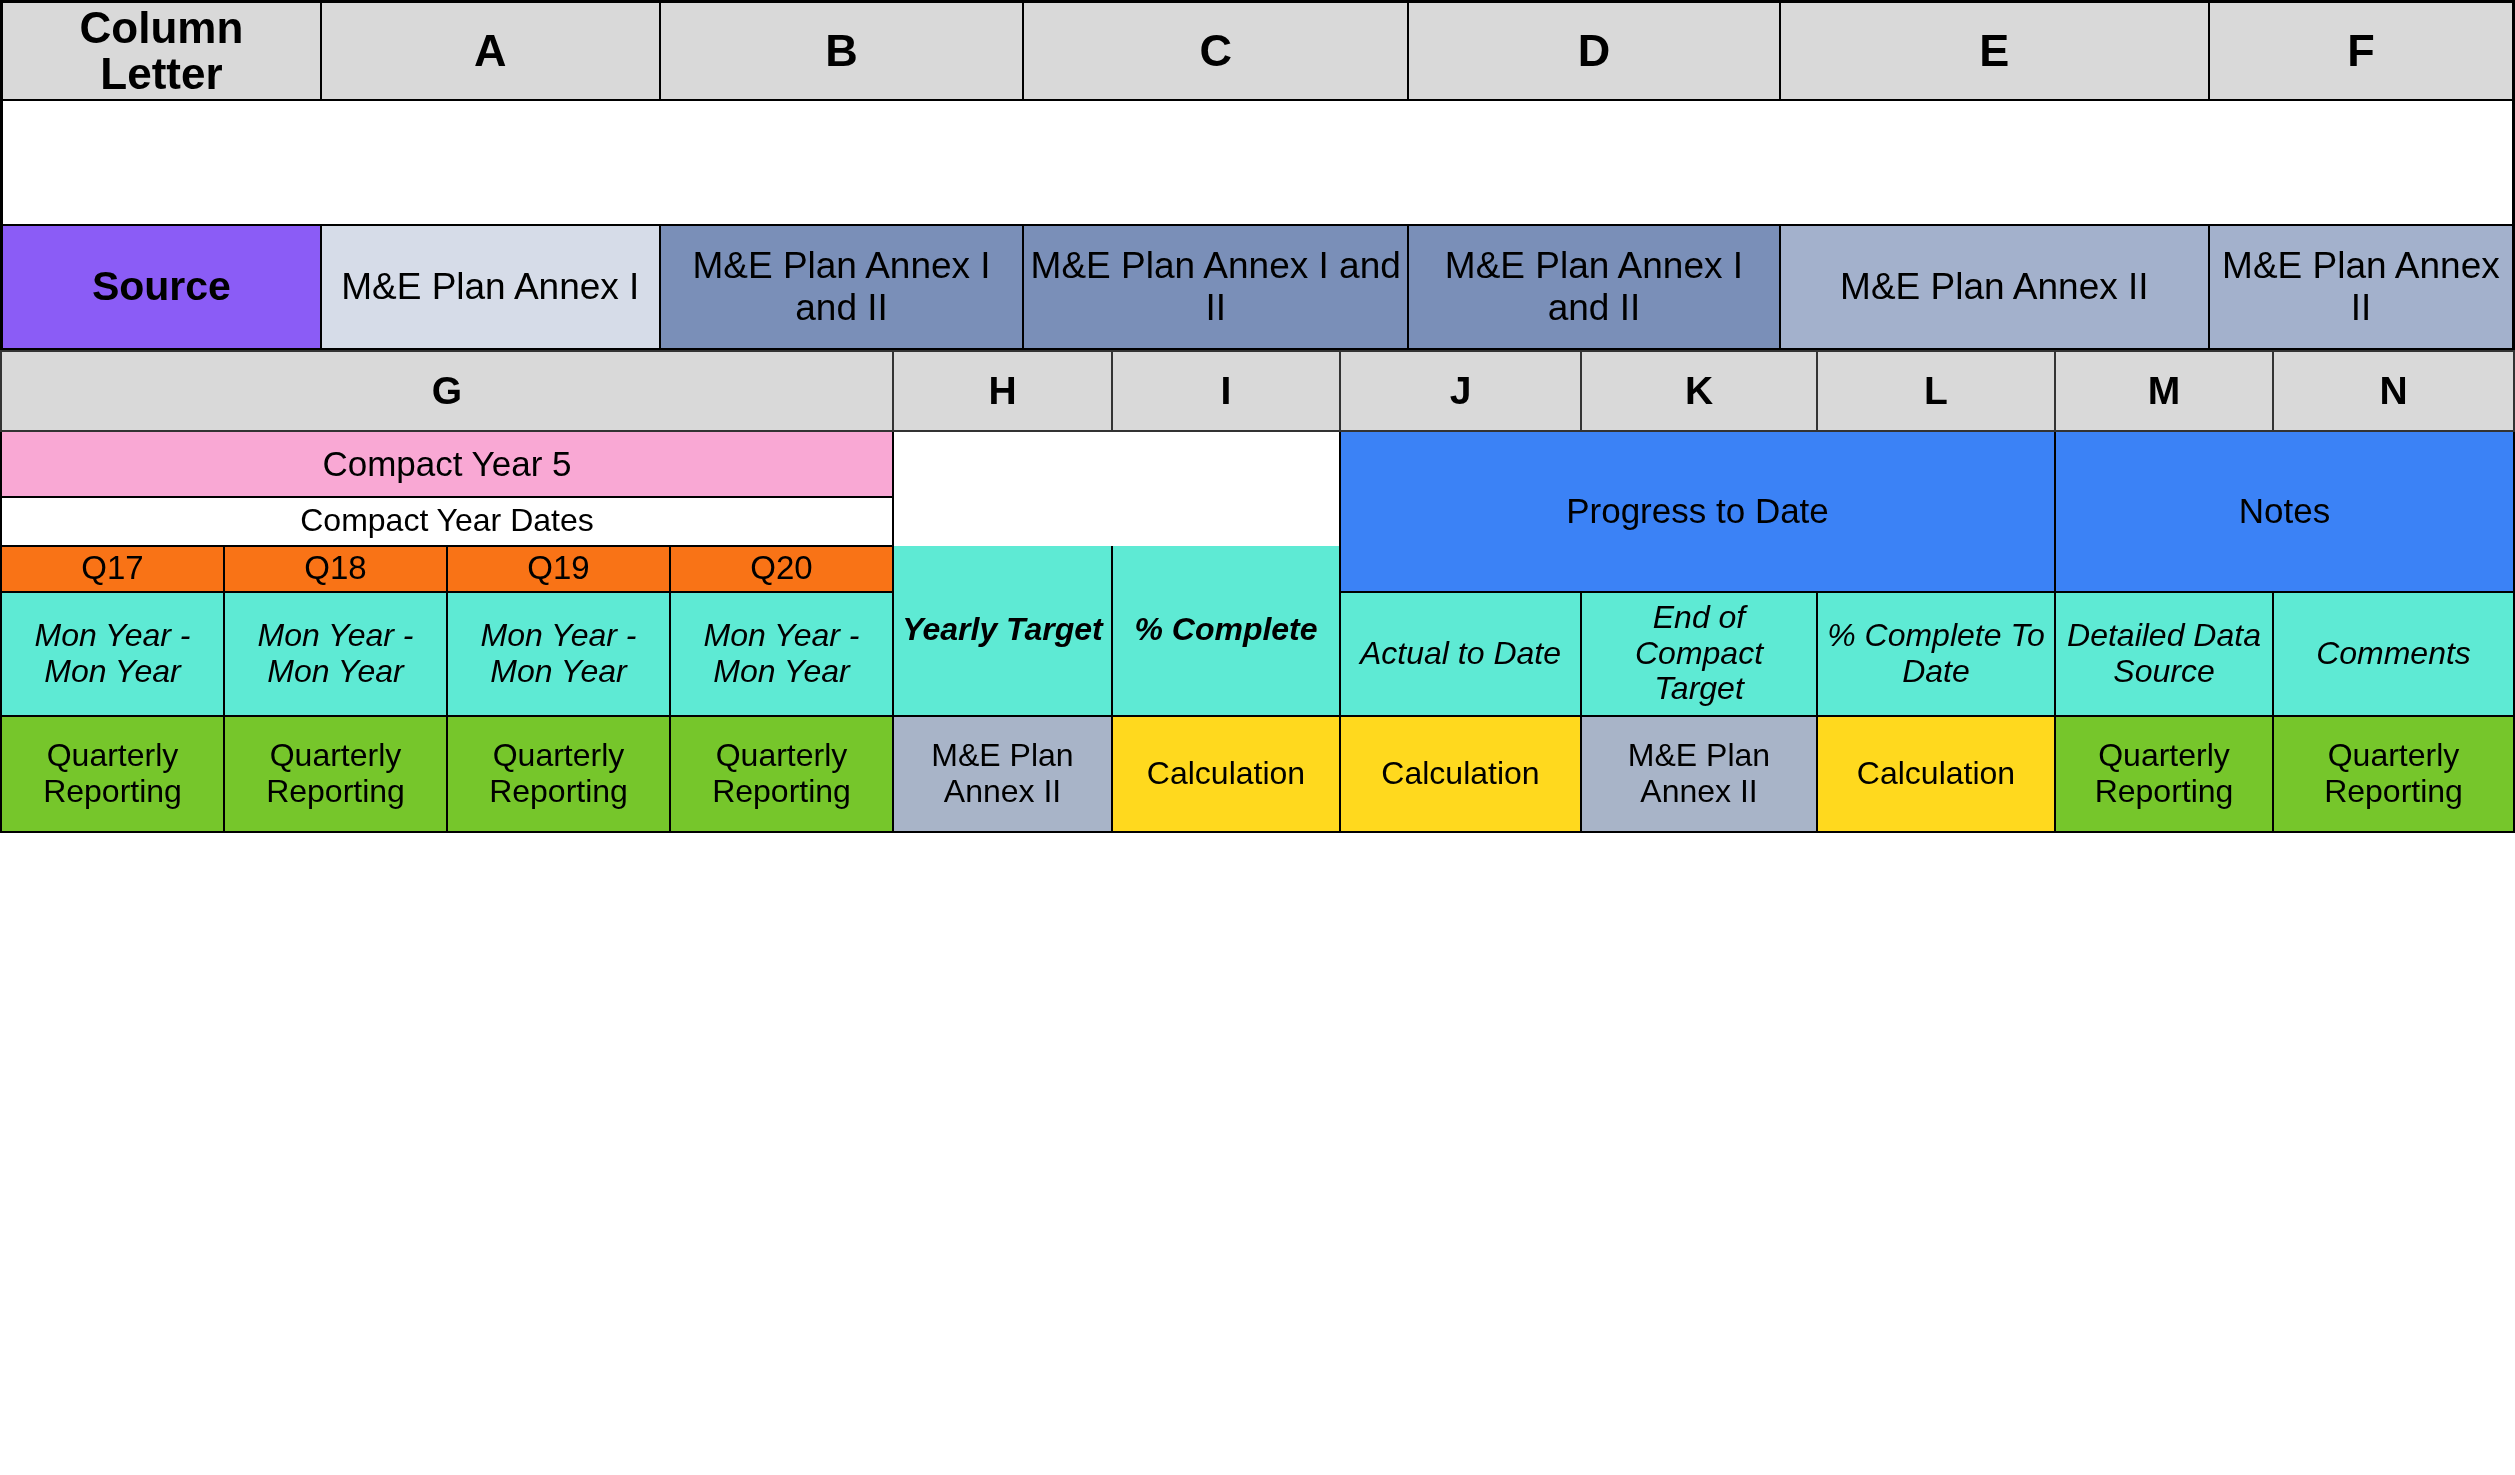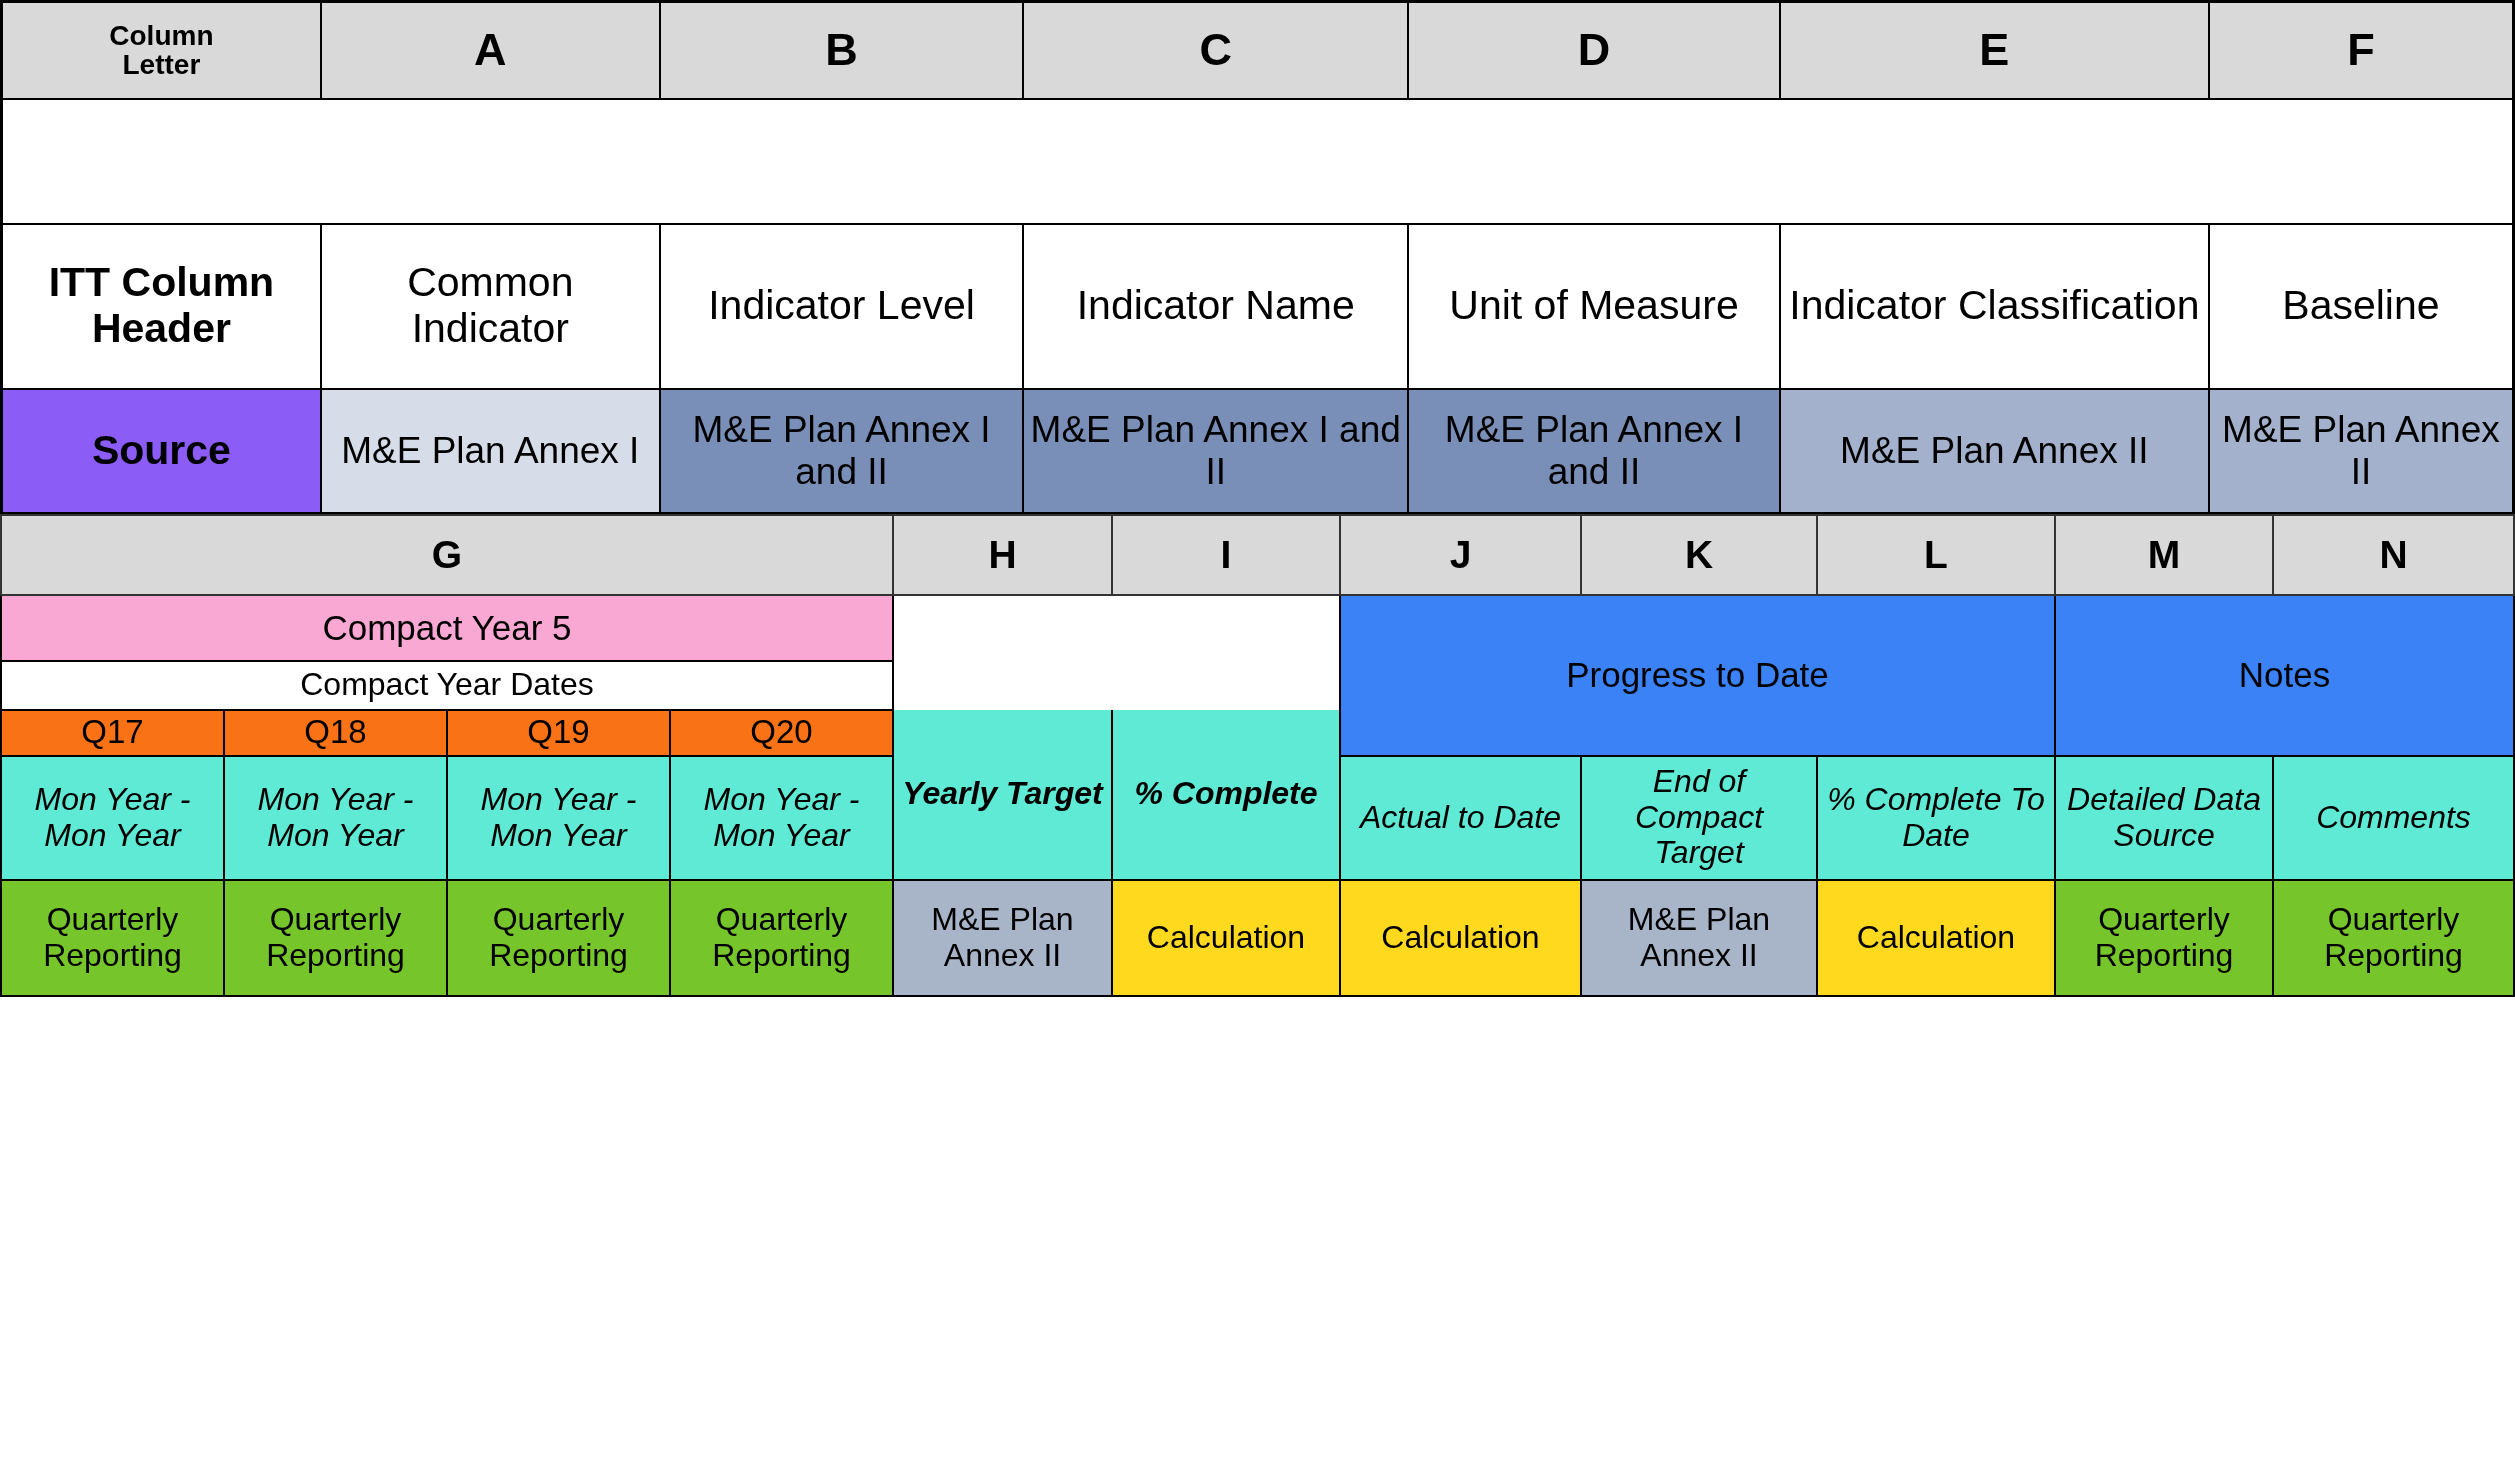--- a/index.html
+++ b/index.html
@@ -46,21 +46,21 @@
   .top-table td { border: 2px solid #000; }
 
   .letter-cell {
     background: #d9d9d9;
     font-family: "Liberation Serif", serif;
     font-weight: bold;
     font-size: 45px;
     height: 97px;
   }
   .letter-cell.narrow-label {
-    font-size: 28px;
+    font-size: 44px;
     line-height: 1.04;
     text-align: center;
   }
   .blank-row td {
     height: 125px;
     background: #ffffff;
   }
   .itt-label {
     font-family: "Liberation Serif", serif;
     font-weight: bold;
@@ -165,32 +165,20 @@
         <td class="letter-cell">C</td>
         <td class="letter-cell">D</td>
         <td class="letter-cell">E</td>
         <td class="letter-cell">F</td>
       </tr>
 
       <tr class="blank-row">
         <td colspan="7"></td>
       </tr>
 
-      <tr>
-        <td class="itt-label">
-          <span>ITT Column</span><br>
-          <span>Header</span>
-        </td>
-        <td class="itt-head">Common Indicator</td>
-        <td class="itt-head">Indicator Level</td>
-        <td class="itt-head">Indicator Name</td>
-        <td class="itt-head">Unit of Measure</td>
-        <td class="itt-head">Indicator Classification</td>
-        <td class="itt-head">Baseline</td>
-      </tr>
 
       <tr>
         <td class="src-label">Source</td>
         <td class="src-cell fill-lightblue">M&amp;E Plan Annex I</td>
         <td class="src-cell fill-darkblue">M&amp;E Plan Annex I and II</td>
         <td class="src-cell fill-darkblue">M&amp;E Plan Annex I and II</td>
         <td class="src-cell fill-darkblue">M&amp;E Plan Annex I and II</td>
         <td class="src-cell fill-steel">M&amp;E Plan Annex II</td>
         <td class="src-cell fill-steel">M&amp;E Plan Annex II</td>
       </tr>

